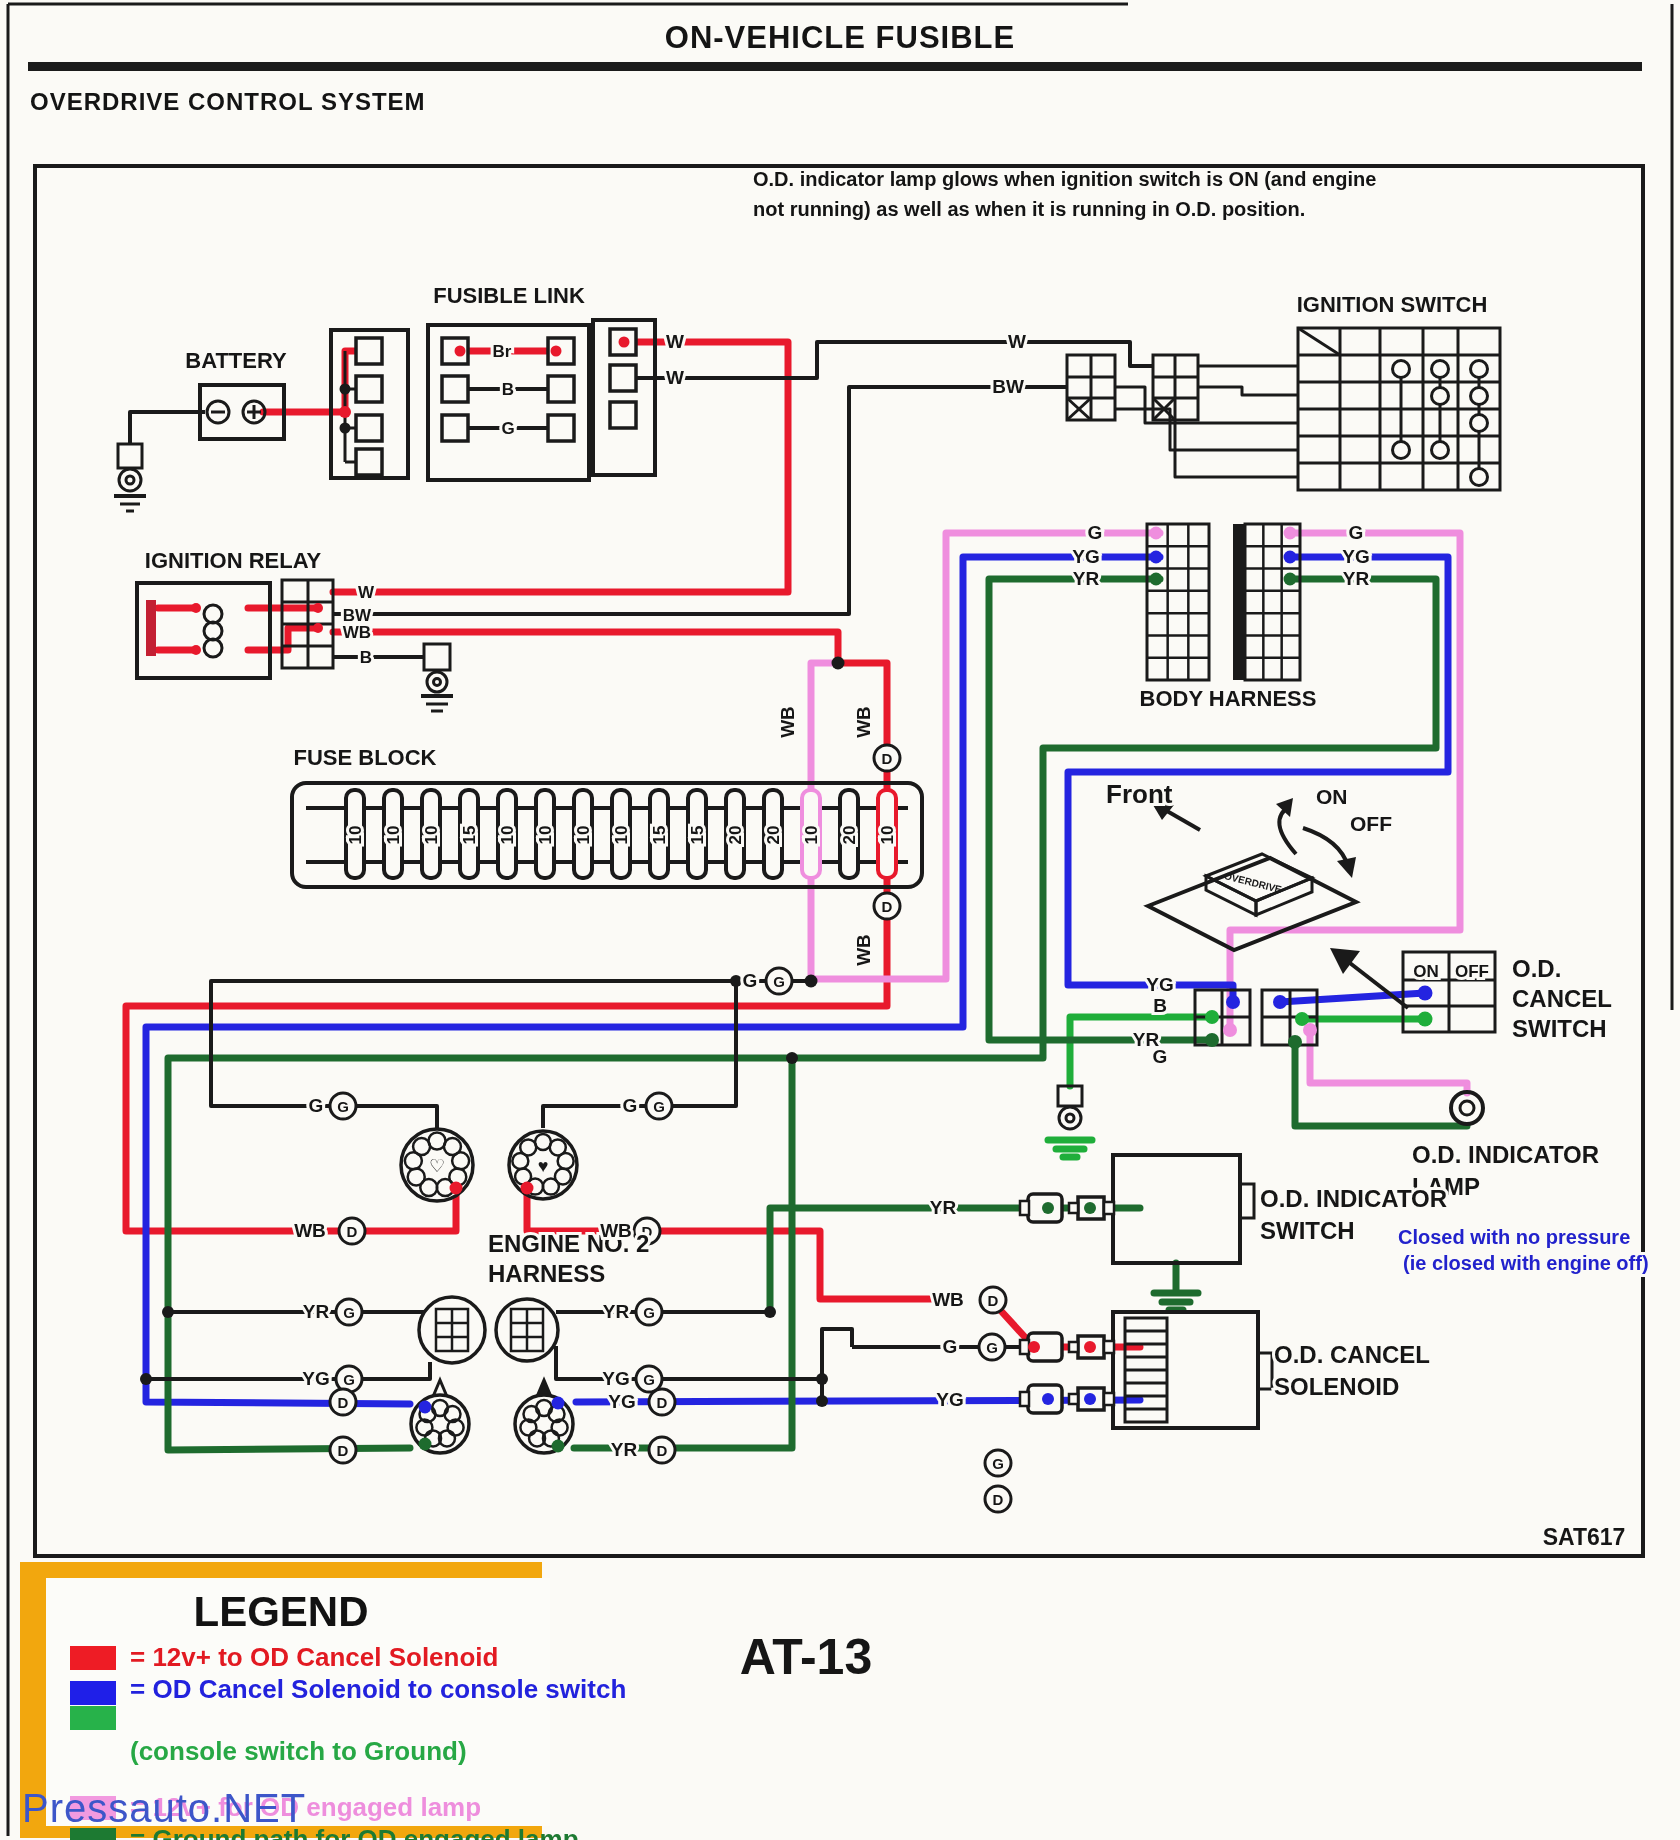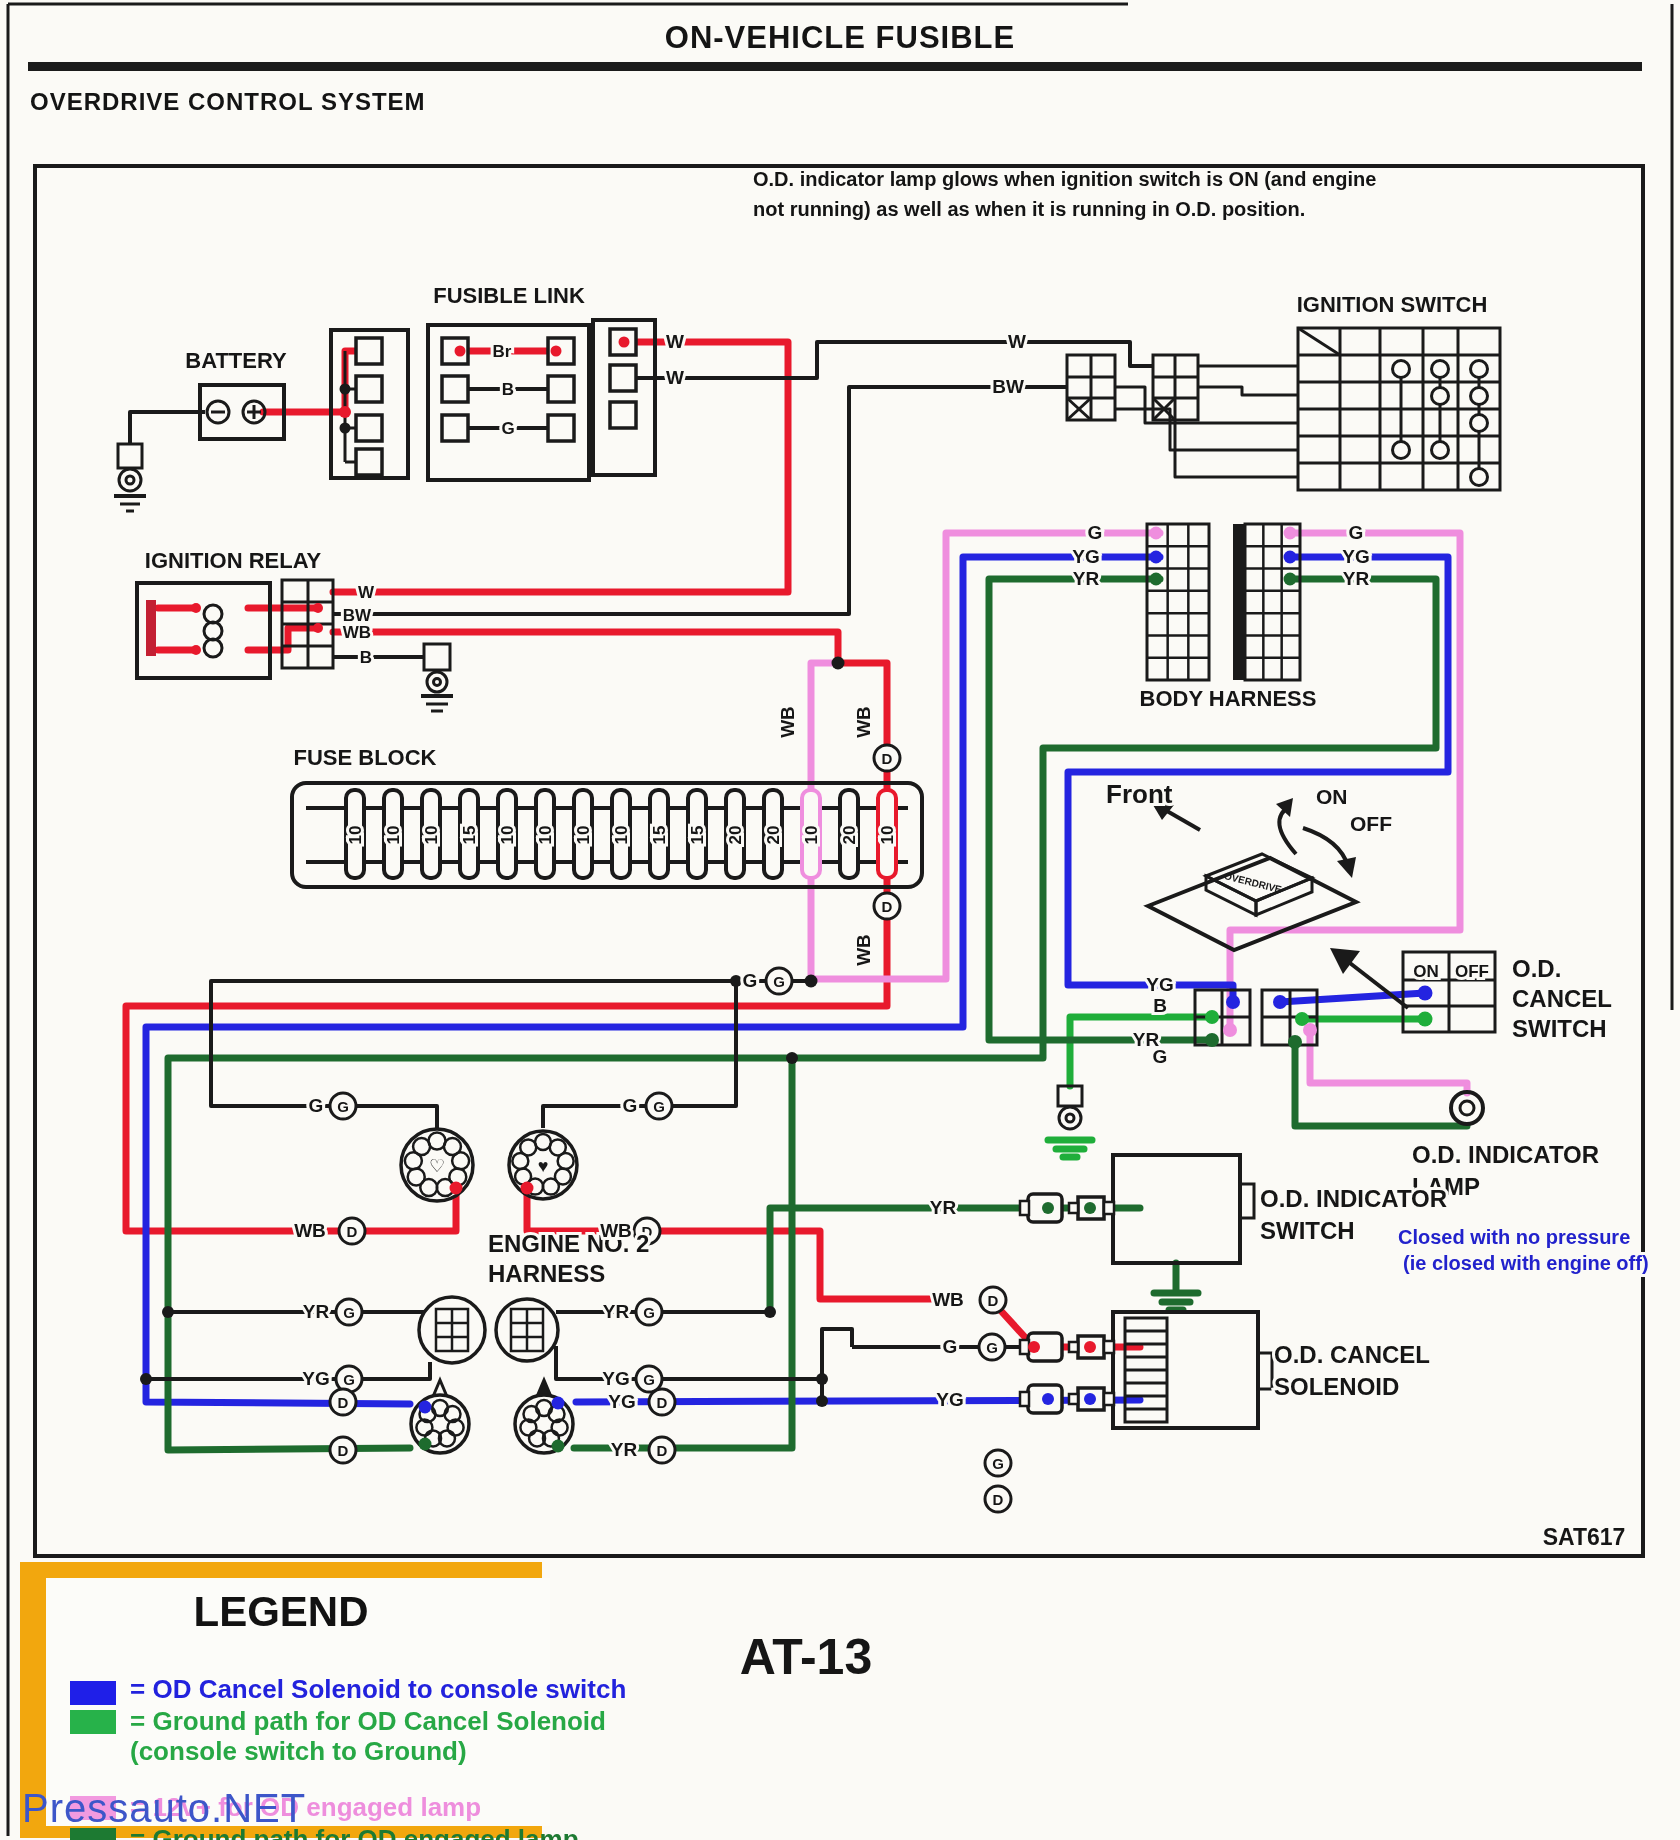--- a/index.html
+++ b/index.html
@@ -576,27 +576,30 @@
       <text x="950" y="1406" font-size="19" text-anchor="middle" fill="#161616" class="lbl">YG</text>
       <text x="943" y="1214" font-size="19" text-anchor="middle" fill="#161616" class="lbl">YR</text>
       <text x="950" y="1353" font-size="19" text-anchor="middle" fill="#161616" class="lbl">G</text>
       <text x="948" y="1306" font-size="19" text-anchor="middle" fill="#161616" class="lbl">WB</text>
     </g>
 </svg>
 
 <div class="abs" id="legendBox">
   <div id="legendInner">
     <div id="legendTitle">LEGEND</div>
+    <div class="lg-row" id="lgr1">
+      <span class="lg-swatch" style="background: rgb(238, 28, 37);"></span>
+      <span class="lg-text" style="color: rgb(226, 26, 34);">= 12v+ to OD Cancel Solenoid</span>
+    </div>
     <div class="lg-row" id="lgr2">
       <span class="lg-swatch" style="background: rgb(31, 31, 232);"></span>
       <span class="lg-text" style="color: rgb(34, 34, 221);">= OD Cancel Solenoid to console switch</span>
     </div>
     <div class="lg-row" id="lgr3">
       <span class="lg-swatch" style="background: rgb(39, 178, 74);"></span>
-      <span class="lg-text" style="color: rgb(39, 168, 69);">= Ground path for OD Cancel Solenoid</span>
     </div>
     <div class="lg-row" id="lgr3b">
       <span class="lg-text" style="color: rgb(39, 168, 69);">(console switch to Ground)</span>
     </div>
     <div class="lg-row" id="lgr4">
       <span class="lg-swatch" style="background: rgb(242, 154, 224);"></span>
       <span class="lg-text" style="color: rgb(238, 142, 221);">= 12v+ for OD engaged lamp</span>
     </div>
     <div class="lg-row" id="lgr5">
       <span class="lg-swatch" style="background: rgb(29, 122, 50);"></span>

